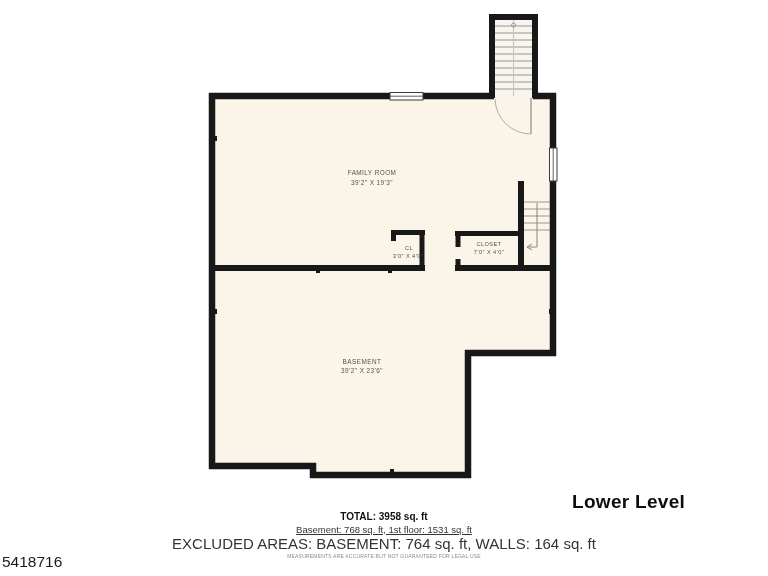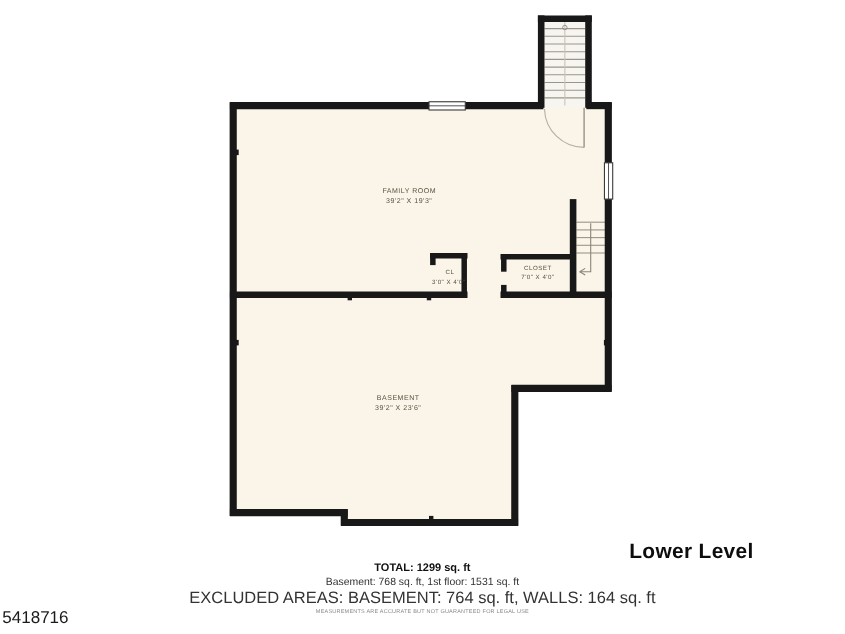--- a/index.html
+++ b/index.html
@@ -13,21 +13,21 @@
     fill:#57523f;letter-spacing:0.45px;
   }
   .lg{font-size:6.4px;}
   .sm{font-size:5.6px;}
   #level-title{
     position:absolute;left:572px;top:491px;
     font-size:19px;font-weight:bold;color:#0d0d0d;letter-spacing:0.3px;text-align:center;
   }
   .summary-line{position:absolute;left:0;width:768px;text-align:center;color:#222;}
   #summary-total{top:511px;font-size:10px;font-weight:bold;color:#111;}
-  #summary-breakdown{top:523.5px;font-size:9.5px;color:#333;}
+  #summary-breakdown{top:523.5px;font-size:9.5px;color:#333;text-decoration:underline;}
   #summary-excluded{top:534.5px;font-size:15px;color:#333;}
   #summary-disclaimer{top:553px;font-size:5px;color:#8a8a8a;letter-spacing:0.2px;}
   #listing-id{
     position:absolute;left:2px;top:553px;font-size:15.5px;color:#1a1a1a;text-align:center;
   }
 </style>
 </head>
 <body>
 
 <svg id="plan-svg" width="768" height="576" viewBox="0 0 768 576">
@@ -128,18 +128,18 @@
     <text class="room-name sm" x="489" y="245.5">CLOSET</text>
     <text class="room-name sm" x="489" y="254">7'0" X 4'0"</text>
 
     <text class="room-name lg" x="362" y="363.5">BASEMENT</text>
     <text class="room-name lg" x="362" y="373">39'2" X 23'6"</text>
   </g>
 </svg>
 
 <div id="level-title">Lower Level</div>
 
-<div id="summary-total" class="summary-line">TOTAL: 1299 sq. ft</div>
+<div id="summary-total" class="summary-line">TOTAL: 3958 sq. ft</div>
 <div id="summary-breakdown" class="summary-line">Basement: 768 sq. ft, 1st floor: 1531 sq. ft</div>
 <div id="summary-excluded" class="summary-line">EXCLUDED AREAS: BASEMENT: 764 sq. ft, WALLS: 164 sq. ft</div>
 <div id="summary-disclaimer" class="summary-line">MEASUREMENTS ARE ACCURATE BUT NOT GUARANTEED FOR LEGAL USE</div>
 
 <div id="listing-id">5418716</div>
 
 </body></html>

